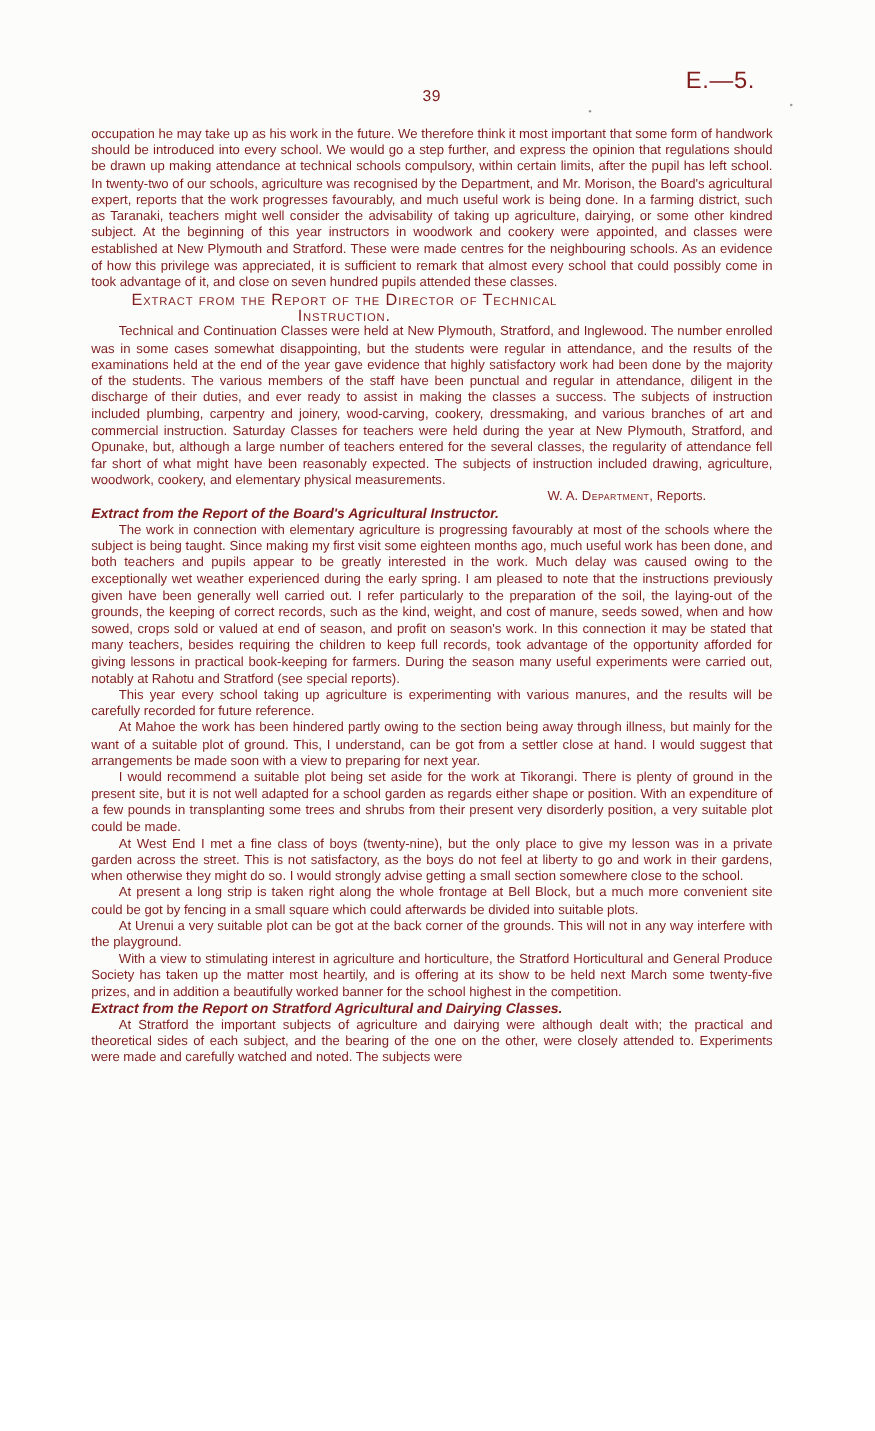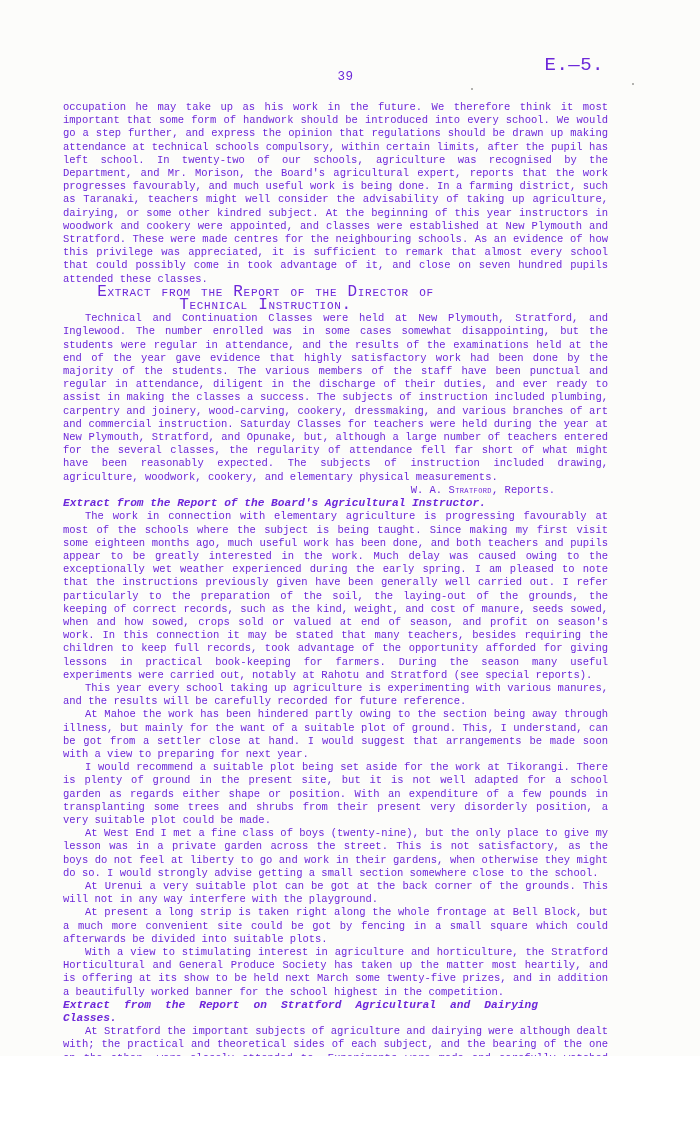--- a/index.html
+++ b/index.html
@@ -1,56 +1,56 @@
 <!DOCTYPE html>
 <html><head>
 <meta charset="utf-8">
 <style>
   html, body { margin: 0; padding: 0; background: #ffffff; }
   .page {
     position: relative;
     width: 700px;
     height: 1056px;
     background: #fcfcfa;
-    font-family: Liberation Mono, monospace;
-    color: #6d28d9;
+    font-family: Liberation Sans, sans-serif;
+    color: #7f1d1d;
     overflow: hidden;
   }
   .header-pagenum {
     position: absolute;
     top: 70px;
     left: 73px;
     width: 545px;
     text-align: center;
     font-size: 12.5px;
     letter-spacing: 0.5px;
   }
   .header-code {
     position: absolute;
     top: 54px;
     right: 96px;
     font-size: 19px;
     letter-spacing: 0.5px;
   }
   .content {
     position: absolute;
-    left: 63px;
+    left: 73px;
     top: 101px;
     width: 545px;
     font-size: 10.5px;
     line-height: 13.2px;
     text-align: justify;
   }
   .content p { margin: 0; text-indent: 22px; }
   .content p.no-indent { text-indent: 0; }
   .heading-sc {
     font-variant: small-caps;
     text-align: center;
     text-indent: 0 !important;
-    font-size: 16px;
+    font-size: 13px;
     letter-spacing: 0.7px;
     padding-right: 140px;
     margin: 9px 0 4px 0;
   }
   .heading-italic {
     font-style: italic;
     font-weight: bold;
     text-indent: 0 !important;
     font-size: 11.2px;
     padding-right: 70px;
@@ -94,37 +94,37 @@
 
   <div class="content">
 
     <p class="no-indent">occupation he may take up as his work in the future.  We therefore think it most important that some form of handwork should be introduced into every school.  We would go a step further, and express the opinion that regulations should be drawn up making attendance at technical schools compulsory, within certain limits, after the pupil has left school.  In twenty-two of our schools, agriculture was recognised by the Department, and Mr. Morison, the Board's agricultural expert, reports that the work progresses favourably, and much useful work is being done.  In a farming district, such as Taranaki, teachers might well consider the advisability of taking up agriculture, dairying, or some other kindred subject.  At the beginning of this year instructors in woodwork and cookery were appointed, and classes were established at New Plymouth and Stratford.  These were made centres for the neighbouring schools.  As an evidence of how this privilege was appreciated, it is sufficient to remark that almost every school that could possibly come in took advantage of it, and close on seven hundred pupils attended these classes.</p>
 
     <p class="heading-sc">Extract from the Report of the Director of Technical Instruction.</p>
 
     <p>Technical and Continuation Classes were held at New Plymouth, Stratford, and Inglewood. The number enrolled was in some cases somewhat disappointing, but the students were regular in attendance, and the results of the examinations held at the end of the year gave evidence that highly satisfactory work had been done by the majority of the students.  The various members of the staff have been punctual and regular in attendance, diligent in the discharge of their duties, and ever ready to assist in making the classes a success.  The subjects of instruction included plumbing, carpentry and joinery, wood-carving, cookery, dressmaking, and various branches of art and commercial instruction.  Saturday Classes for teachers were held during the year at New Plymouth, Stratford, and Opunake, but, although a large number of teachers entered for the several classes, the regularity of attendance fell far short of what might have been reasonably expected.  The subjects of instruction included drawing, agriculture, woodwork, cookery, and elementary physical measurements.</p>
 
 
-    <p class="sig-line"><span>W. A. </span><span class="sc">Stratford</span><span>, Reports.</span></p>
+    <p class="sig-line"><span>W. A. </span><span class="sc">Department</span><span>, Reports.</span></p>
 
     <p class="heading-italic">Extract from the Report of the Board's Agricultural Instructor.</p>
 
     <p>The work in connection with elementary agriculture is progressing favourably at most of the schools where the subject is being taught.  Since making my first visit some eighteen months ago, much useful work has been done, and both teachers and pupils appear to be greatly interested in the work.  Much delay was caused owing to the exceptionally wet weather experienced during the early spring.  I am pleased to note that the instructions previously given have been generally well carried out.  I refer particularly to the preparation of the soil, the laying-out of the grounds, the keeping of correct records, such as the kind, weight, and cost of manure, seeds sowed, when and how sowed, crops sold or valued at end of season, and profit on season's work.  In this connection it may be stated that many teachers, besides requiring the children to keep full records, took advantage of the opportunity afforded for giving lessons in practical book-keeping for farmers. During the season many useful experiments were carried out, notably at Rahotu and Stratford (see special reports).</p>
 
     <p>This year every school taking up agriculture is experimenting with various manures, and the results will be carefully recorded for future reference.</p>
 
     <p>At Mahoe the work has been hindered partly owing to the section being away through illness, but mainly for the want of a suitable plot of ground.  This, I understand, can be got from a settler close at hand.  I would suggest that arrangements be made soon with a view to preparing for next year.</p>
 
     <p>I would recommend a suitable plot being set aside for the work at Tikorangi.  There is plenty of ground in the present site, but it is not well adapted for a school garden as regards either shape or position.  With an expenditure of a few pounds in transplanting some trees and shrubs from their present very disorderly position, a very suitable plot could be made.</p>
 
     <p>At West End I met a fine class of boys (twenty-nine), but the only place to give my lesson was in a private garden across the street.  This is not satisfactory, as the boys do not feel at liberty to go and work in their gardens, when otherwise they might do so.  I would strongly advise getting a small section somewhere close to the school.</p>
 
+    <p>At present a long strip is taken right along the whole frontage at Bell Block, but a much more convenient site could be got by fencing in a small square which could afterwards be divided into suitable plots.</p>
+
     <p>At Urenui a very suitable plot can be got at the back corner of the grounds.  This will not in any way interfere with the playground.</p>
-
-    <p>At present a long strip is taken right along the whole frontage at Bell Block, but a much more convenient site could be got by fencing in a small square which could afterwards be divided into suitable plots.</p>
 
     <p>With a view to stimulating interest in agriculture and horticulture, the Stratford Horticultural and General Produce Society has taken up the matter most heartily, and is offering at its show to be held next March some twenty-five prizes, and in addition a beautifully worked banner for the school highest in the competition.</p>
 
 
     <p class="heading-italic">Extract from the Report on Stratford Agricultural and Dairying Classes.</p>
 
     <p>At Stratford the important subjects of agriculture and dairying were although dealt with; the practical and theoretical sides of each subject, and the bearing of the one on the other, were closely attended to.  Experiments were made and carefully watched and noted.  The subjects were</p>
 
   </div>
 

